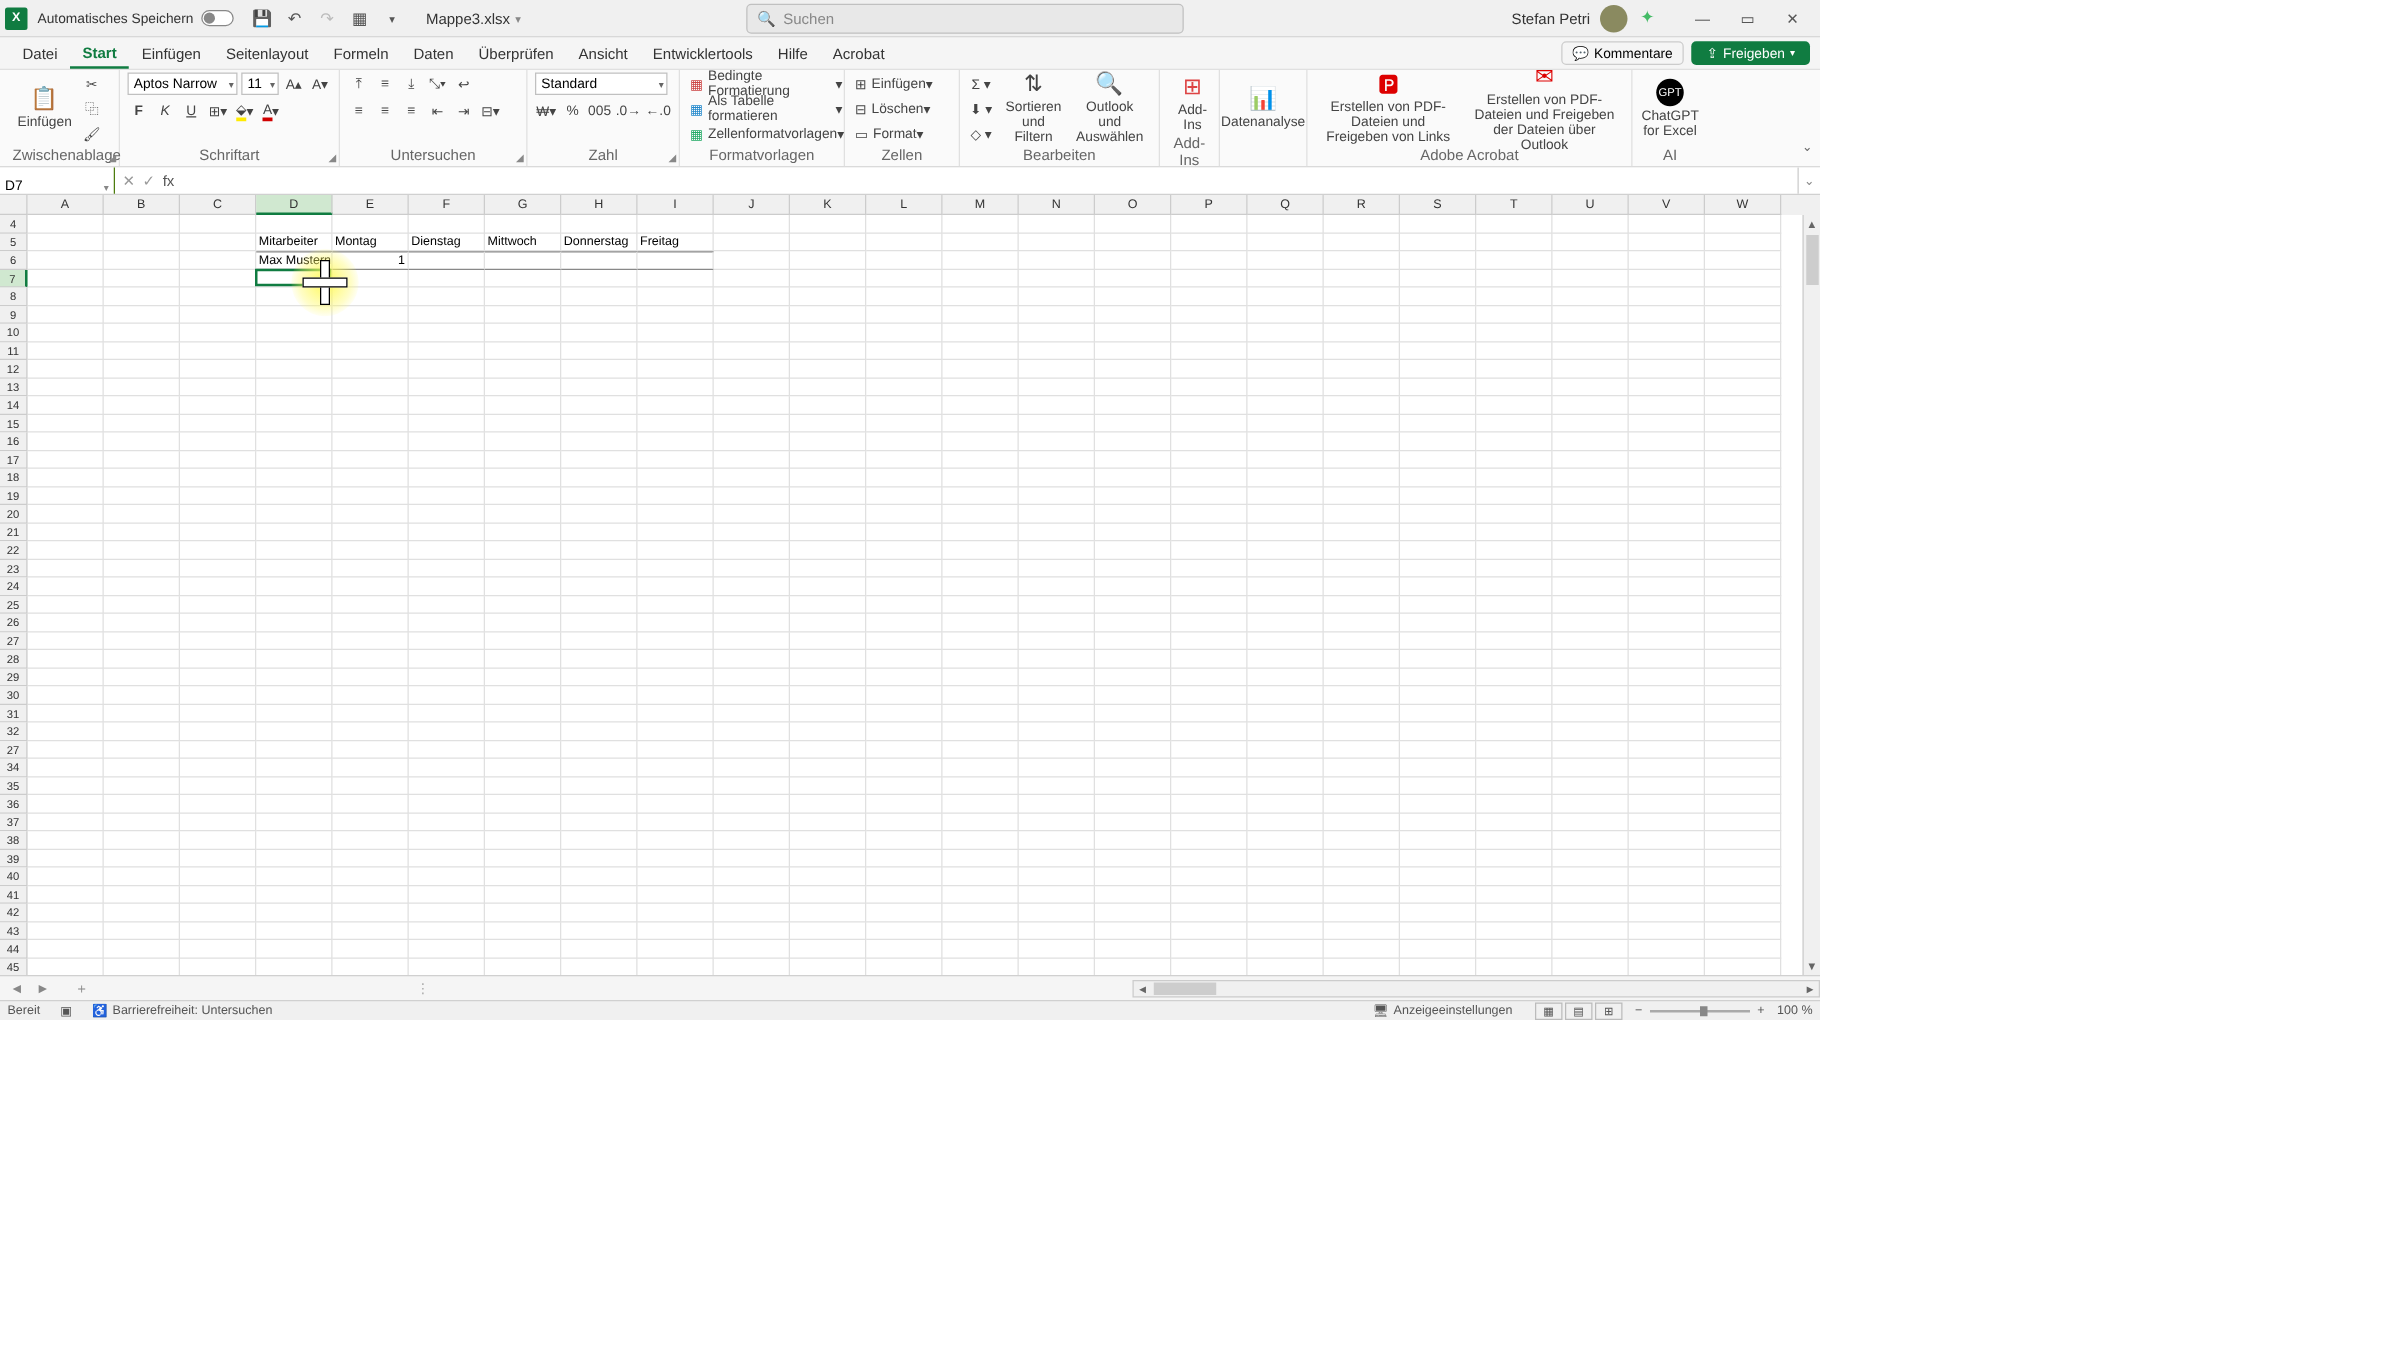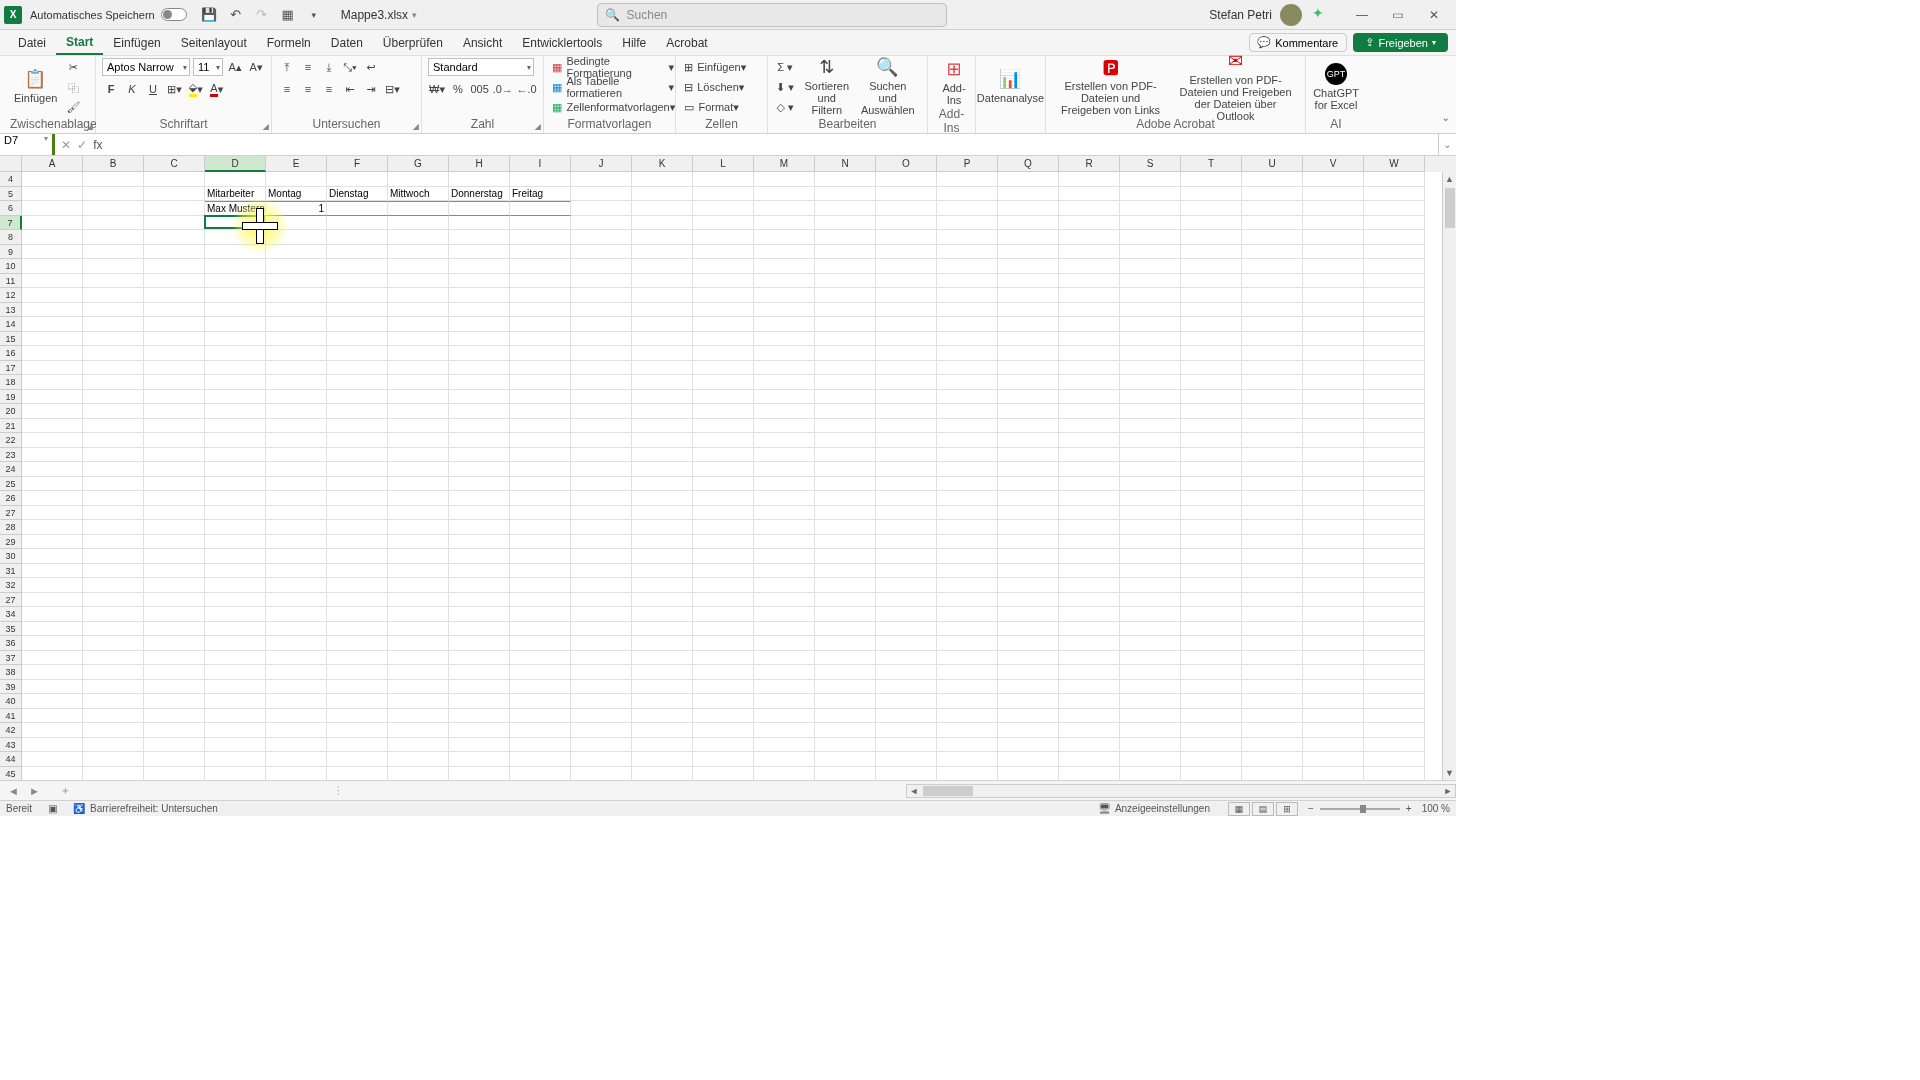--- a/index.html
+++ b/index.html
@@ -39,21 +39,21 @@
 .rbtn { min-width: 18px; height: 18px; display: flex; align-items: center; justify-content: center; font-size: 11px; color: #444; padding: 0 2px; }
 .rbtn.big { flex-direction: column; height: 56px; width: auto; min-width: 40px; font-size: 11px; gap: 2px; padding: 2px 4px 0; text-align: center; line-height: 1.1; }
 .rbtn .icn { font-size: 18px; }
 .select { height: 18px; border: 1px solid #c0c0c0; font-size: 11px; padding: 0 14px 0 4px; position: relative; display: flex; align-items: center; background: #fff; }
 .select::after { content: '▾'; position: absolute; right: 2px; font-size: 8px; color: #666; }
 .ribbon .stack { display: flex; flex-direction: column; gap: 2px; }
 .ribbon-collapse { position: absolute; right: 6px; top: 112px; font-size: 10px; color: #666; }
 
 
 .formula-bar { height: 22px; display: flex; align-items: stretch; border-bottom: 1px solid #d0d0d0; background: #fff; }
-.name-box { width: 55px; border-right: 3px solid #4d7c0f; display: flex; align-items: flex-start; padding: 0 4px; font-size: 11px; position: relative; }
+.name-box { width: 92px; border-right: 1px solid #4d7c0f; display: flex; align-items: flex-end; padding: 0 4px; font-size: 11px; position: relative; }
 .name-box::after { content: '▾'; position: absolute; right: 4px; font-size: 8px; color: #888; }
 .fx-btns { display: flex; align-items: center; gap: 6px; padding: 0 6px; color: #999; font-size: 12px; }
 .fx-btns .fx { color: #555; }
 .formula-input { flex: 1; padding: 0 6px; font-size: 11px; display: flex; align-items: center; }
 .formula-expand { width: 18px; display: flex; align-items: center; justify-content: center; border-left: 1px solid #ccc; color: #888; font-size: 10px; }
 
 
 .grid-wrap { position: absolute; top: 156px; left: 0; right: 0; bottom: 30px; overflow: hidden; }
 .col-headers { display: flex; height: 16px; background: #f0f0f0; font-size: 10px; color: #333; }
 .corner { width: 22px; border-right: 1px solid #ccc; border-bottom: 1px solid #ccc; background: #f0f0f0; }
@@ -271,21 +271,21 @@
         <div class="rbtn">Σ ▾</div>
         <div class="rbtn">⬇ ▾</div>
         <div class="rbtn">◇ ▾</div>
       </div>
       <div class="rbtn big" style="width:56px">
         <span class="icn">⇅</span>
         <span>Sortieren und Filtern</span>
       </div>
       <div class="rbtn big" style="width:60px">
         <span class="icn">🔍</span>
-        <span>Suchen und Auswählen</span>
+        <span>Outlook und Auswählen</span>
       </div>
     </div>
     <div class="glabel">Bearbeiten</div>
   </div>
 
   <div class="ribbon-group" style="width:48px">
     <div class="rbtn big">
       <span class="icn" style="color:#d44">⊞</span>
       <span>Add-Ins</span>
     </div>

